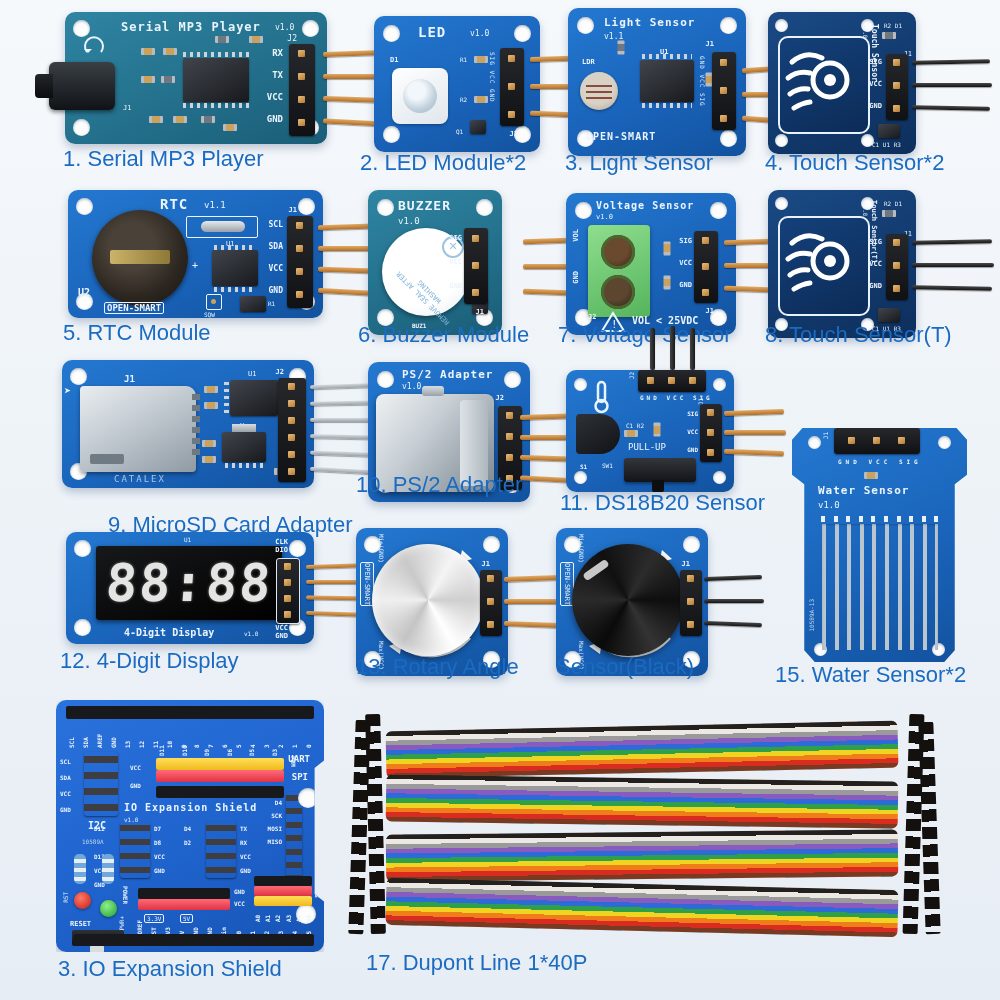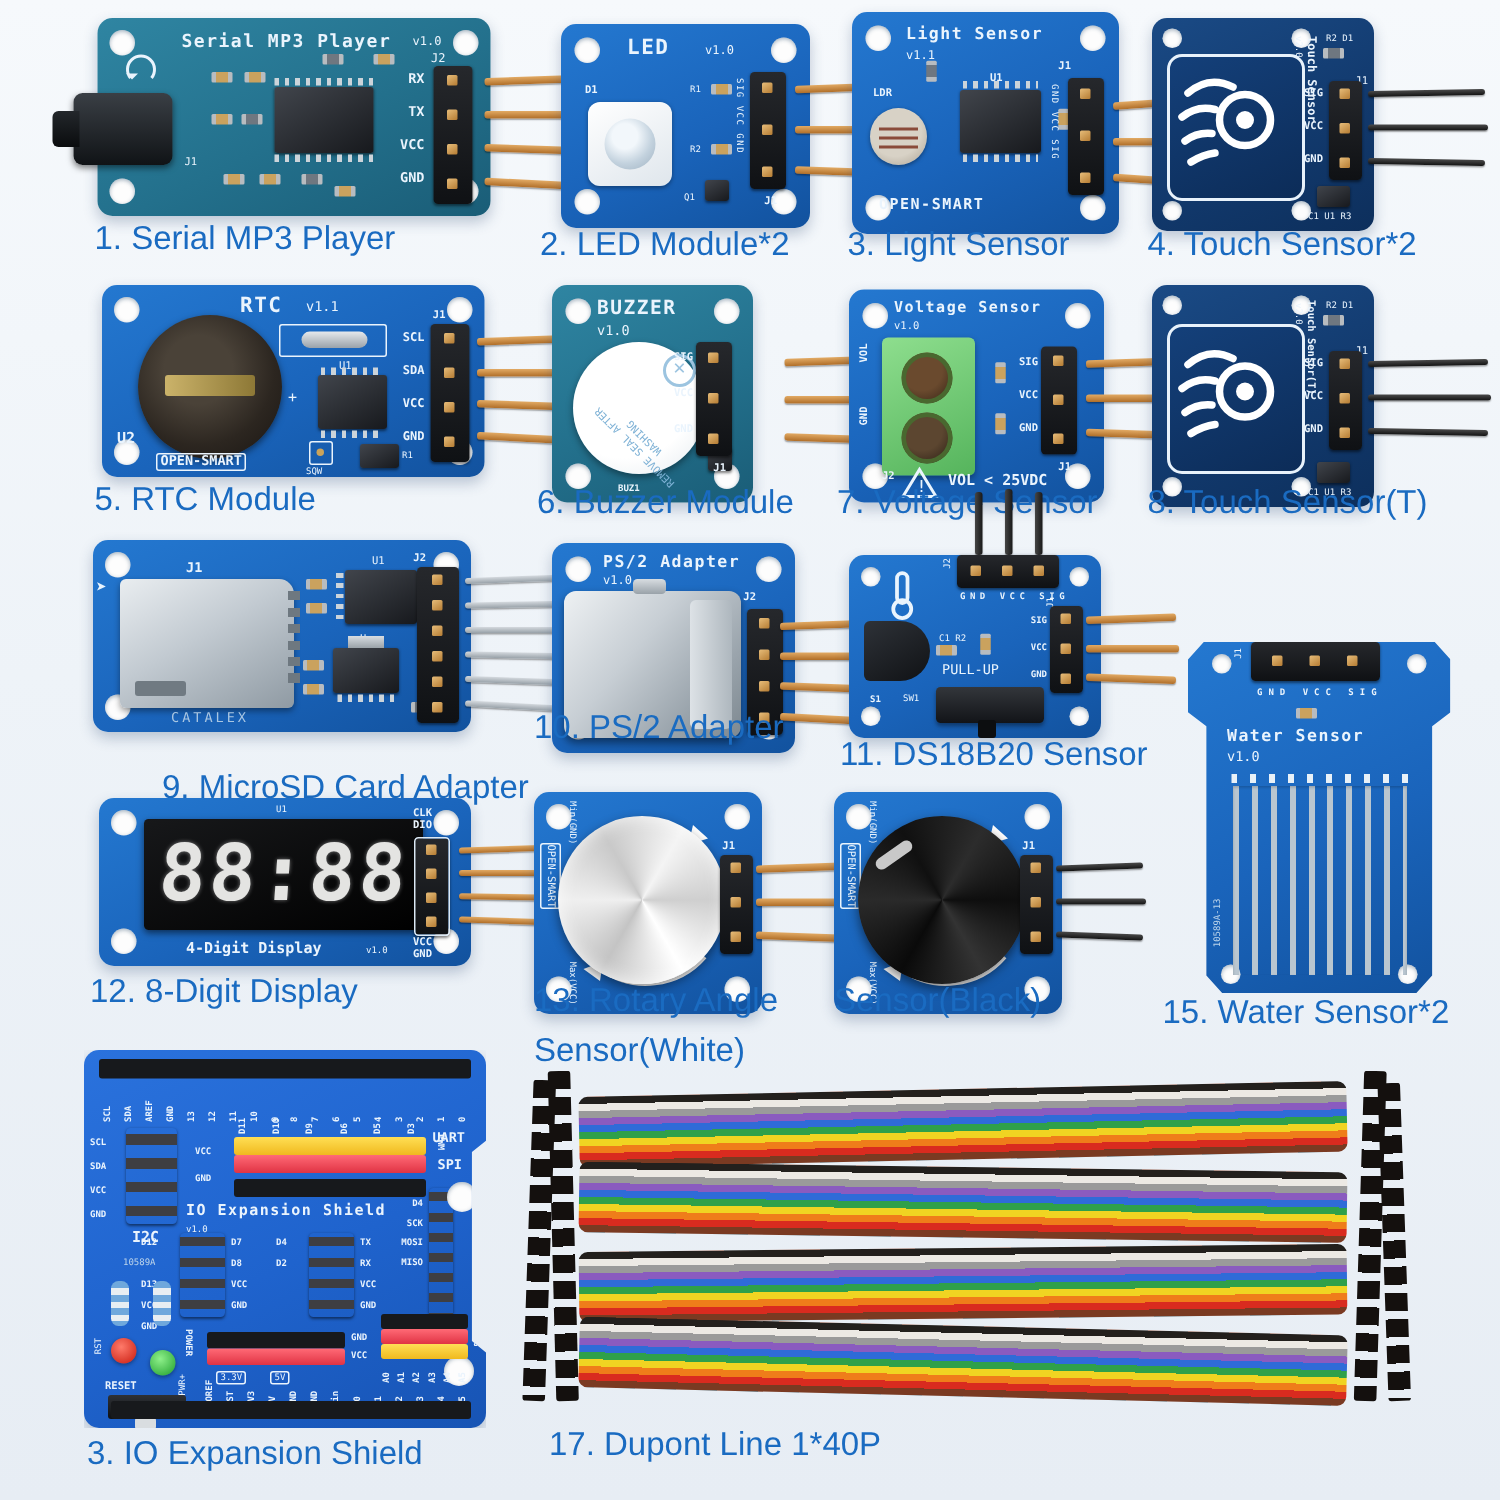--- a/index.html
+++ b/index.html
@@ -499,21 +499,21 @@
     </div>
     <div class="labcol" style="right:26px;bottom:4px;">
       <span class="mini" style="font-size:7px;">VCC</span>
       <span class="mini" style="font-size:7px;">GND</span>
     </div>
     <div class="pin" style="left:240px;top:32px;width:66px;height:4px;transform:rotate(-2deg);"></div>
     <div class="pin" style="left:240px;top:48px;width:68px;height:4px;"></div>
     <div class="pin" style="left:240px;top:64px;width:68px;height:4px;transform:rotate(1deg);"></div>
     <div class="pin" style="left:240px;top:80px;width:66px;height:4px;transform:rotate(2deg);"></div>
   </div>
-  <div class="cap" style="left:60px;top:648px;">12. 8-Digit Display</div>
+  <div class="cap" style="left:60px;top:648px;">12. 4-Digit Display</div>
 
   <div class="board blue" style="left:356px;top:528px;width:152px;height:148px;">
     <div class="hole" style="left:8px;top:8px;"></div>
     <div class="hole" style="right:8px;top:8px;"></div>
     <div class="hole" style="left:8px;bottom:8px;"></div>
     <div class="hole" style="right:8px;bottom:8px;"></div>
     <div class="silk vtx mini" style="left:22px;top:6px;">Min(GND)</div>
     <div class="silk vtx mini" style="left:22px;bottom:6px;">Max(VCC)</div>
     <div class="silk whitebox vtx" style="left:4px;top:34px;font-size:7px;">OPEN-SMART</div>
     <svg width="120" height="120" style="position:absolute;left:14px;top:12px;">
@@ -528,21 +528,20 @@
       <div class="pad" style="left:7px;top:5px;"></div>
       <div class="pad" style="left:7px;top:28px;"></div>
       <div class="pad" style="left:7px;top:51px;"></div>
     </div>
     <div class="pin" style="left:148px;top:48px;width:58px;transform:rotate(-2deg);"></div>
     <div class="pin" style="left:148px;top:71px;width:60px;"></div>
     <div class="pin" style="left:148px;top:94px;width:58px;transform:rotate(2deg);"></div>
   </div>
   <div class="cap cap2" style="left:356px;top:650px;">
     <div>13. Rotary Angle</div>
-    <div>Sensor(White)</div>
   </div>
 
   <div class="board blue" style="left:556px;top:528px;width:152px;height:148px;">
     <div class="hole" style="left:8px;top:8px;"></div>
     <div class="hole" style="right:8px;top:8px;"></div>
     <div class="hole" style="left:8px;bottom:8px;"></div>
     <div class="hole" style="right:8px;bottom:8px;"></div>
     <div class="silk vtx mini" style="left:22px;top:6px;">Min(GND)</div>
     <div class="silk vtx mini" style="left:22px;bottom:6px;">Max(VCC)</div>
     <div class="silk whitebox vtx" style="left:4px;top:34px;font-size:7px;">OPEN-SMART</div>

